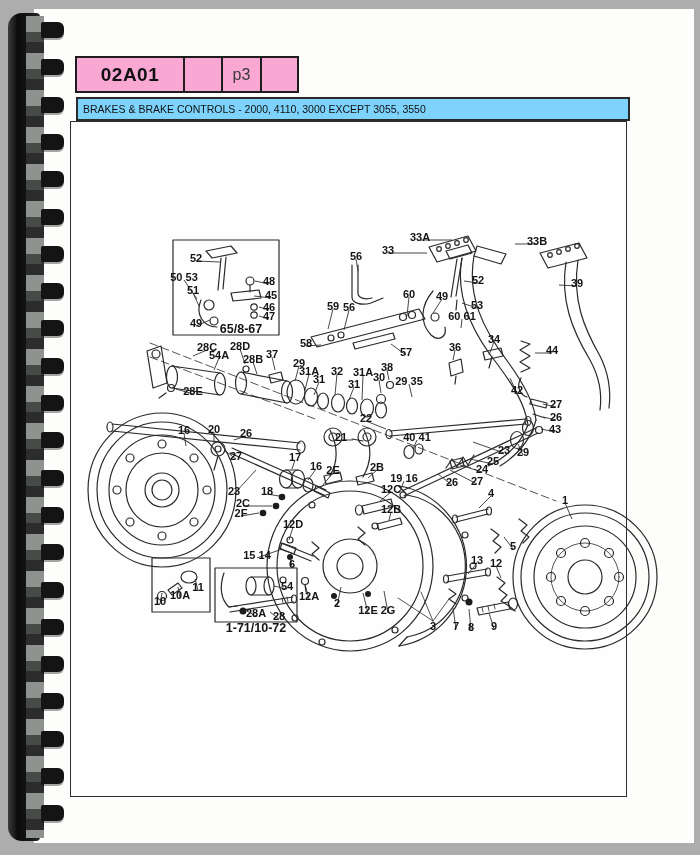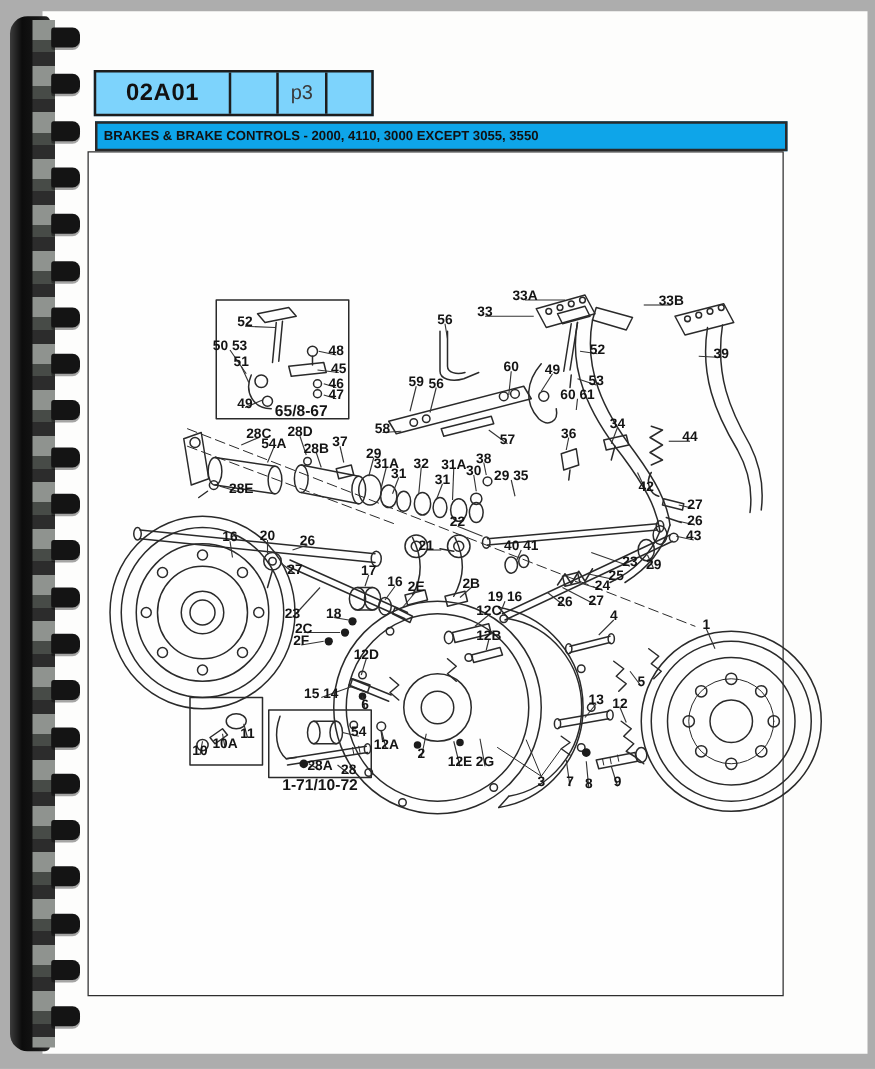--- a/index.html
+++ b/index.html
@@ -4,27 +4,27 @@
 <style>
   html,body{margin:0;padding:0;}
   body{font-family:"Liberation Sans",sans-serif;background:#aeaeae;}
   .scene{position:relative;width:700px;height:855px;background:#adadad;overflow:hidden;}
   .page{position:absolute;left:34px;top:9px;width:660px;height:834px;background:#fdfdfc;}
   
   .spine{position:absolute;left:8px;top:13px;width:32px;height:828px;background:linear-gradient(90deg,#3c3c3c 0,#0c0c0c 30%,#161616 70%,#2b2b2b 100%);border-radius:14px 4px 4px 14px;}
   .comb{position:absolute;left:26px;top:16px;width:18px;height:822px;background:repeating-linear-gradient(180deg,#8f938f 0 16px,#474b47 16px 26px,#2c2c2c 26px 37px);}
   .tooth{position:absolute;left:41px;width:23px;height:16px;background:#141414;border-radius:2px 6px 6px 2px;box-shadow:0 2px 0 rgba(0,0,0,.35);}
   
-  .hdr{position:absolute;left:75px;top:56px;width:224px;height:37px;border:2px solid #1d1d1d;display:flex;background:#7dd3fc;box-sizing:border-box;}
+  .hdr{position:absolute;left:75px;top:56px;width:224px;height:37px;border:2px solid #1d1d1d;display:flex;background:#f9a8d4;box-sizing:border-box;}
   .hdr .cell{height:100%;box-sizing:border-box;border-right:2px solid #1d1d1d;display:flex;align-items:center;justify-content:center;}
   .hdr .c1{width:108px;font-weight:bold;font-size:19px;letter-spacing:.5px;color:#111;}
   .hdr .c2{width:38px;}
   .hdr .c3{width:39px;font-size:16px;color:#3a3a3a;}
   .hdr .c4{width:35px;border-right:none;}
-  .titlebar{position:absolute;left:76px;top:97px;width:554px;height:24px;border:2px solid #2a2a2a;box-sizing:border-box;background:#0ea5e9;display:flex;align-items:center;padding-left:5px;font-weight:bold;font-size:10.5px;color:#111;}
+  .titlebar{position:absolute;left:76px;top:97px;width:554px;height:24px;border:2px solid #2a2a2a;box-sizing:border-box;background:#7dd3fc;display:flex;align-items:center;padding-left:5px;font-weight:normal;font-size:10.5px;color:#111;}
   .frame{position:absolute;left:70px;top:121px;width:557px;height:676px;border:1.5px solid #2e2e2e;box-sizing:border-box;background:#fefefe;}
   svg.overlay{position:absolute;left:0;top:0;width:700px;height:855px;}
   .art{stroke:#2a2a2a;stroke-width:1.2;fill:none;stroke-linecap:round;stroke-linejoin:round;}
   .thin{stroke-width:.8;}
   .dash{stroke-width:.8;stroke-dasharray:8 4;}
   .dot{fill:#1c1c1c;stroke:none;}
   .leader{stroke:#333;stroke-width:.9;}
   .plabel{font-family:"Liberation Sans",sans-serif;font-weight:bold;font-size:11px;fill:#141414;text-anchor:middle;dominant-baseline:central;}
   .plabel.big{font-size:12.5px;}
 </style>

